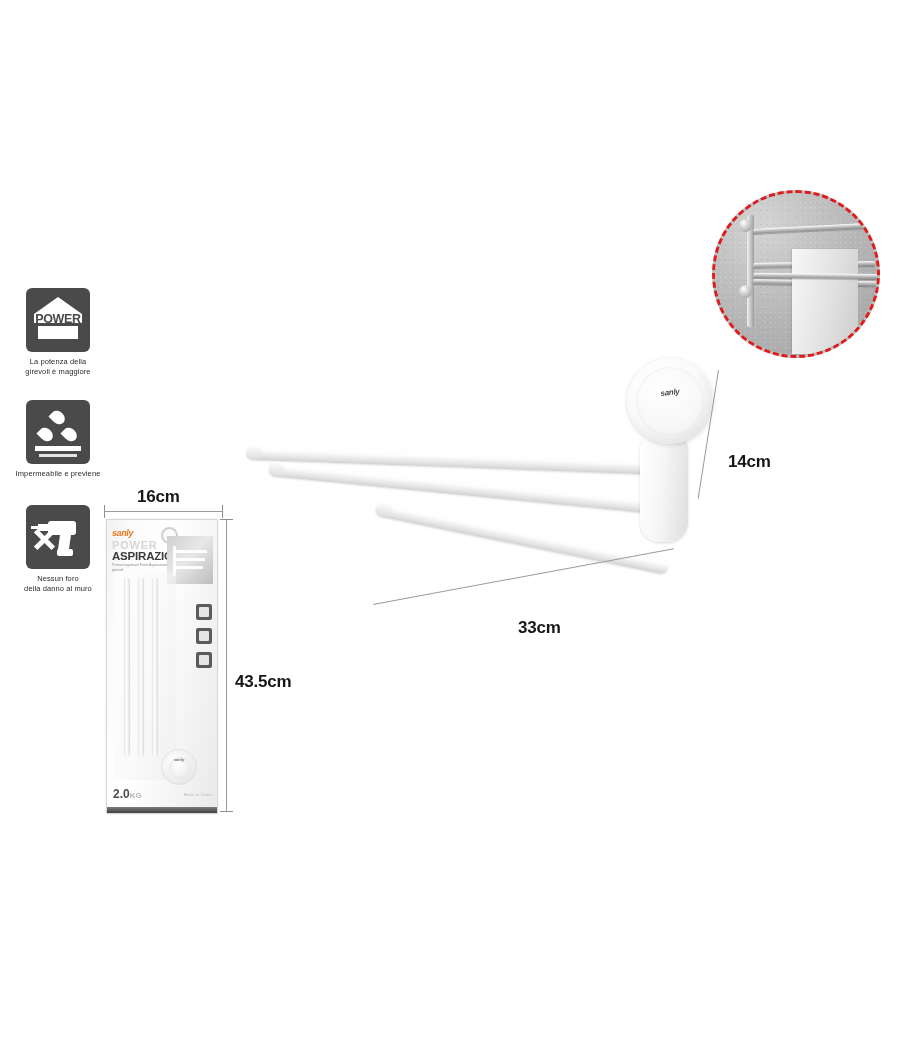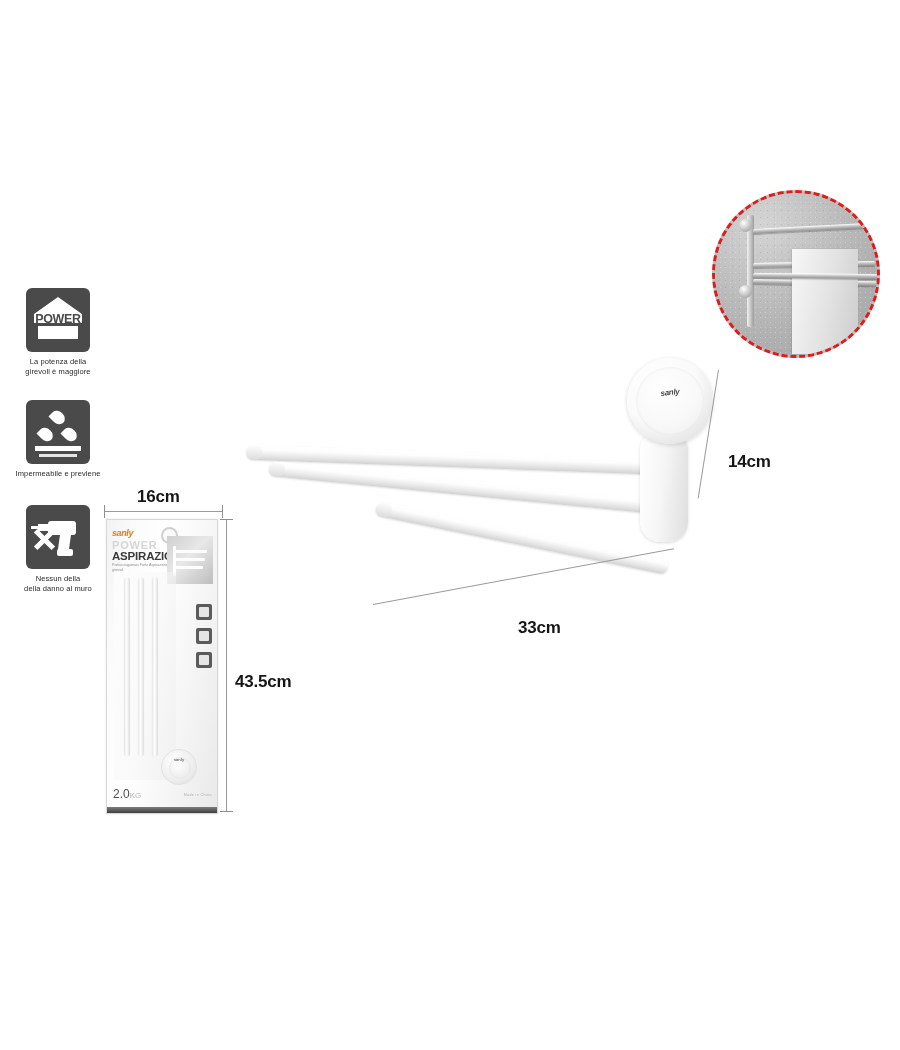--- a/index.html
+++ b/index.html
@@ -244,21 +244,21 @@
   .pkg-kg {
     position: absolute;
     left: 6px; bottom: 12px;
     font-size: 12px;
     font-weight: bold;
     color: #4d4d4d;
   }
   .pkg-kg span {
     font-size: 8px;
     color: #b4b4b4;
-    font-weight: normal;
+    font-weight: bold;
   }
   .pkg-brandsmall {
     position: absolute;
     right: 5px; bottom: 16px;
     font-size: 3.6px;
     color: #b0b0b0;
     letter-spacing: 0.4px;
   }
   .pkg-foot {
     position: absolute;
@@ -448,21 +448,21 @@
     <div class="feature-tile">
       <div class="drill-bit"></div>
       <div class="drill-nose"></div>
       <div class="drill-body"></div>
       <div class="drill-handle"></div>
       <div class="drill-batt"></div>
       <div class="x-bar a"></div>
       <div class="x-bar b"></div>
     </div>
     <div class="feature-caption">
-      <div>Nessun della</div>
+      <div>Nessun foro</div>
       <div>della danno al muro</div>
     </div>
   </div>
 
   <div class="pkg">
     <div class="pkg-hang"></div>
     <div class="pkg-logo">sanly</div>
     <div class="pkg-forte">POWER</div>
     <div class="pkg-aspirazione">ASPIRAZIONE</div>
     <div class="pkg-sub">Portasciugamani Forte Aspirazione 3 bracci girevoli</div>

